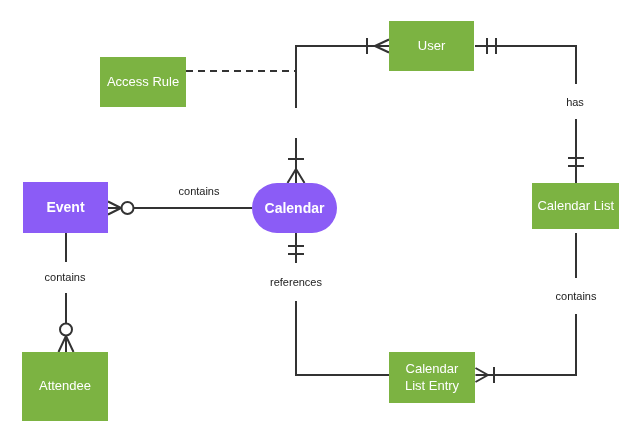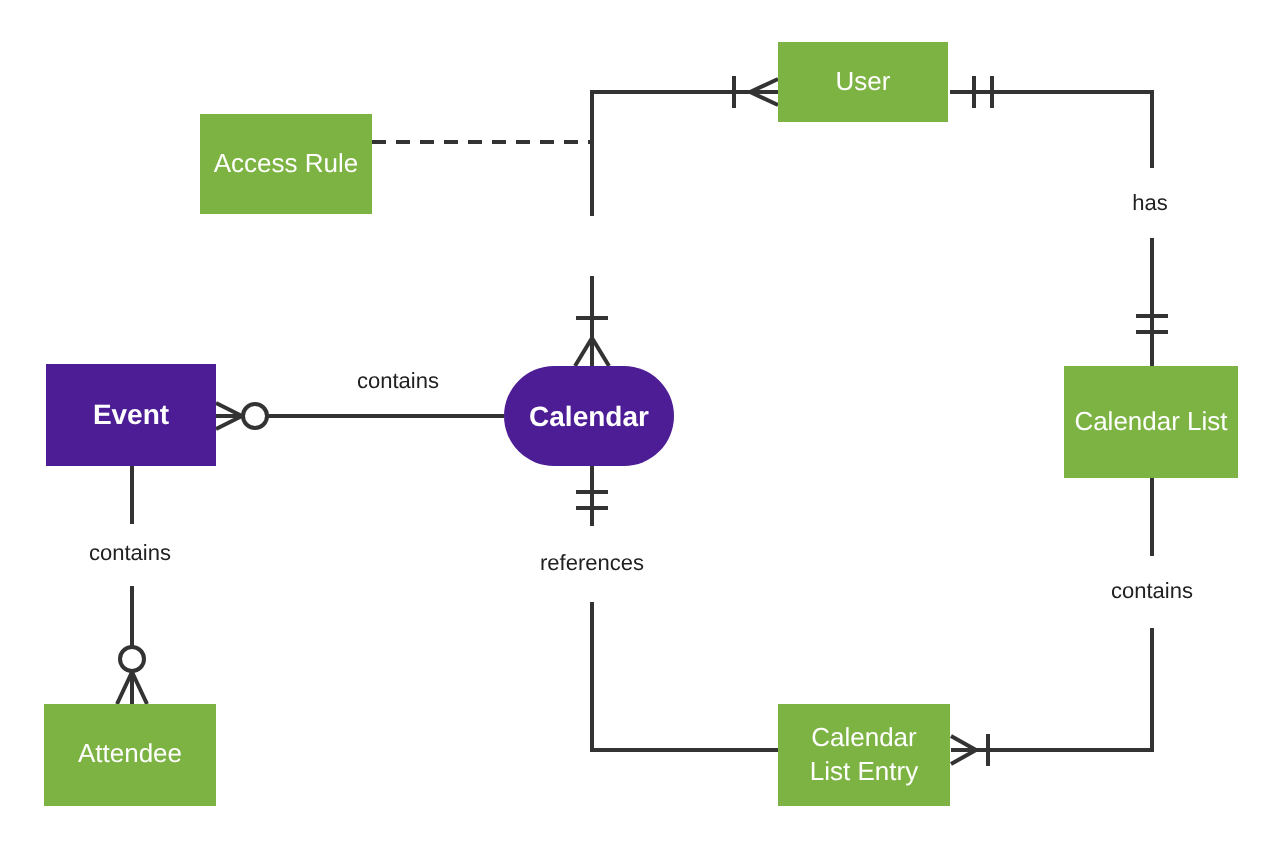--- a/index.html
+++ b/index.html
@@ -22,21 +22,21 @@
     align-items: center;
     justify-content: center;
     text-align: center;
     color: #ffffff;
     font-size: 13px;
     line-height: 1.3;
     box-sizing: border-box;
     padding: 0 5px;
   }
   .entity.green  { background: #7CB342; }
-  .entity.orange { background: #4c1d95; font-weight: bold; font-size: 14px; }
+  .entity.orange { background: #8b5cf6; font-weight: bold; font-size: 14px; }
   .rel-label {
     position: absolute;
     transform: translate(-50%, -50%);
     font-size: 11px;
     color: #212121;
     white-space: nowrap;
   }
 </style>
 </head>
 <body>
@@ -89,37 +89,37 @@
       <path d="M296 233 V263"></path>
       <path d="M288 246 H304 M288 254 H304"></path>
       <path d="M296 301 V375 H389"></path>
     </g>
   </svg>
 
   <div class="entity green" style="left:100px; top:45px;  width:86px; height:50px;margin-top:12px;">
     <span>Access Rule</span>
   </div>
 
-  <div class="entity green" style="left:389px; top:21px;  width:85px; height:40px;text-align:center;">
+  <div class="entity green" style="left:389px; top:21px;  width:85px; height:50px;text-align:center;">
     <span>User</span>
   </div>
 
   <div class="entity orange" style="left:23px;  top:182px; width:85px; height:51px;">
     <span>Event</span>
   </div>
 
   <div class="entity orange" style="left:252px; top:183px; width:85px; height:50px;border-radius:25px;">
     <span>Calendar</span>
   </div>
 
-  <div class="entity green" style="left:532px; top:183px; width:87px; height:56px;">
+  <div class="entity green" style="left:532px; top:183px; width:87px; height:46px;justify-content:flex-end;">
     <span>Calendar List</span>
   </div>
 
-  <div class="entity green" style="left:22px;  top:352px; width:86px; height:51px;">
+  <div class="entity green" style="left:22px;  top:352px; width:86px; height:69px;">
     <span>Attendee</span>
   </div>
 
   <div class="entity green" style="left:389px; top:352px; width:86px; height:51px;">
     <span>Calendar List Entry</span>
   </div>
 
   <div class="rel-label" style="left:199px; top:191px;">contains</div>
 
   <div class="rel-label" style="left:65px;  top:277px;">contains</div>

